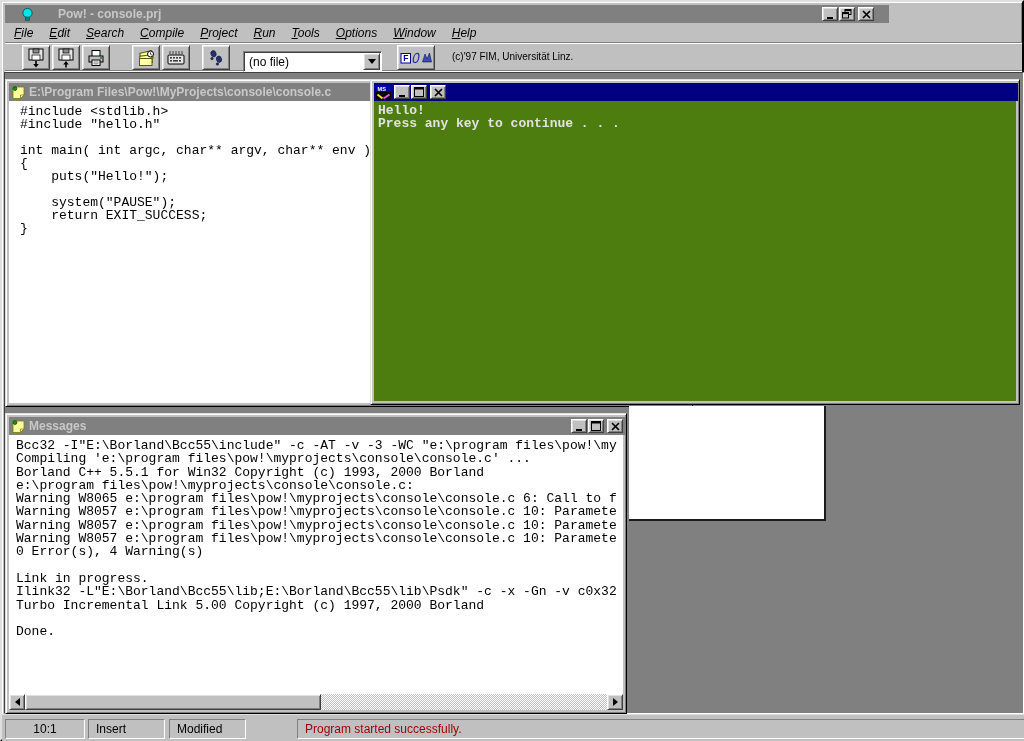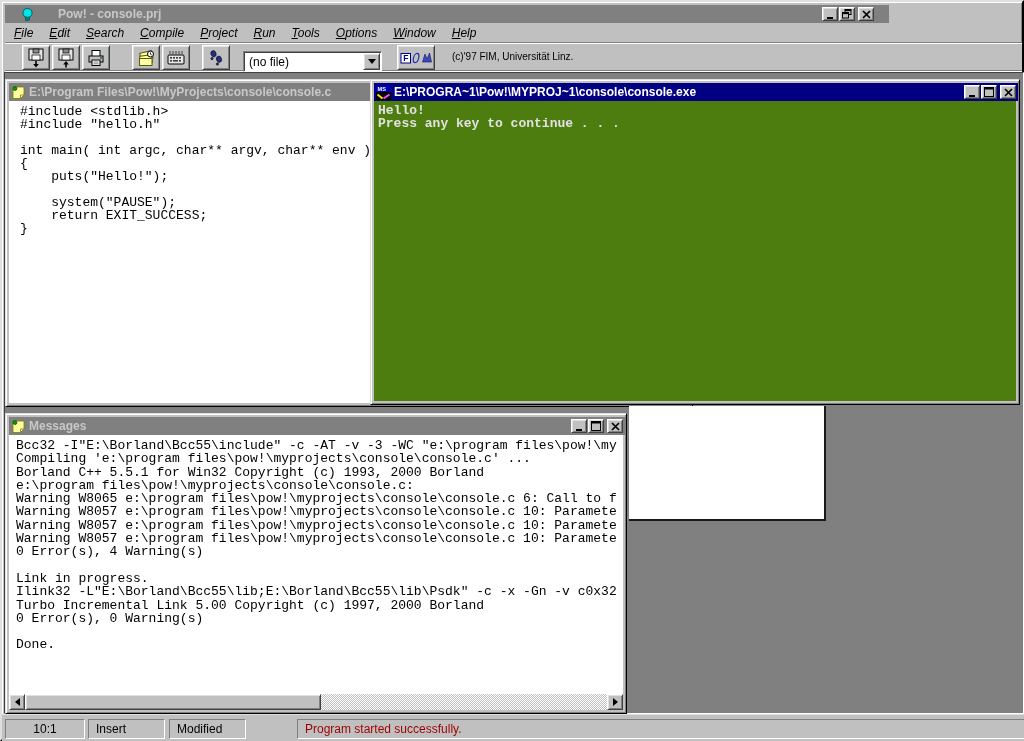--- a/index.html
+++ b/index.html
@@ -292,21 +292,20 @@
       <div class="win-titlebar active-bar" style="background-color: rgb(0, 0, 128);">
         <span class="icon16">
           <svg viewBox="0 0 15 15" width="15" height="15">
               <rect width="15" height="15" fill="#000"></rect>
               <rect x="0" y="0" width="15" height="7" fill="#0000a8"></rect>
               <text x="1.6" y="5.8" font-size="5.6" font-weight="bold" fill="#fff" font-family="Liberation Sans, sans-serif">MS</text>
               <path d="M1.5 9.5 l5 4" stroke="#ffe000" stroke-width="2"></path>
               <path d="M7.5 13.5 l6-4" stroke="#ff50ff" stroke-width="2"></path>
             </svg>
         </span>
-        <span class="win-title">E:\PROGRA~1\Pow!\MYPROJ~1\console\console.exe</span>
         <span class="caption-buttons">
           <span class="cap-btn raised">
               <svg width="9" height="9" viewBox="0 0 9 9">
                 <rect x="1" y="7" width="6" height="2" fill="#000"></rect>
               </svg>
             </span>
           <span class="cap-btn raised">
               <svg width="10" height="10" viewBox="0 0 10 10">
                 <rect x="0.5" y="0.5" width="9" height="9" fill="none" stroke="#000"></rect>
                 <rect x="0.5" y="0.5" width="9" height="2" fill="#000"></rect>
@@ -361,21 +360,20 @@
           <div class="message-line">e:\program files\pow!\myprojects\console\console.c:</div>
           <div class="message-line">Warning W8065 e:\program files\pow!\myprojects\console\console.c 6: Call to f</div>
           <div class="message-line">Warning W8057 e:\program files\pow!\myprojects\console\console.c 10: Paramete</div>
           <div class="message-line">Warning W8057 e:\program files\pow!\myprojects\console\console.c 10: Paramete</div>
           <div class="message-line">Warning W8057 e:\program files\pow!\myprojects\console\console.c 10: Paramete</div>
           <div class="message-line">0 Error(s), 4 Warning(s)</div>
           <div class="message-line">&nbsp;</div>
           <div class="message-line">Link in progress.</div>
           <div class="message-line">Ilink32 -L"E:\Borland\Bcc55\lib;E:\Borland\Bcc55\lib\Psdk" -c -x -Gn -v c0x32</div>
           <div class="message-line">Turbo Incremental Link 5.00 Copyright (c) 1997, 2000 Borland</div>
-          <div class="message-line">0 Error(s), 0 Warning(s)</div>
           <div class="message-line">&nbsp;</div>
           <div class="message-line">Done.</div>
         </div>
       <div class="hscroll">
         <span class="sb-btn sb-left raised">
             <svg width="5" height="8" viewBox="0 0 5 8">
               <path d="M5 0 v8 L0 4 z" fill="#000"></path>
             </svg>
           </span>
         <span class="sb-thumb raised"></span>

